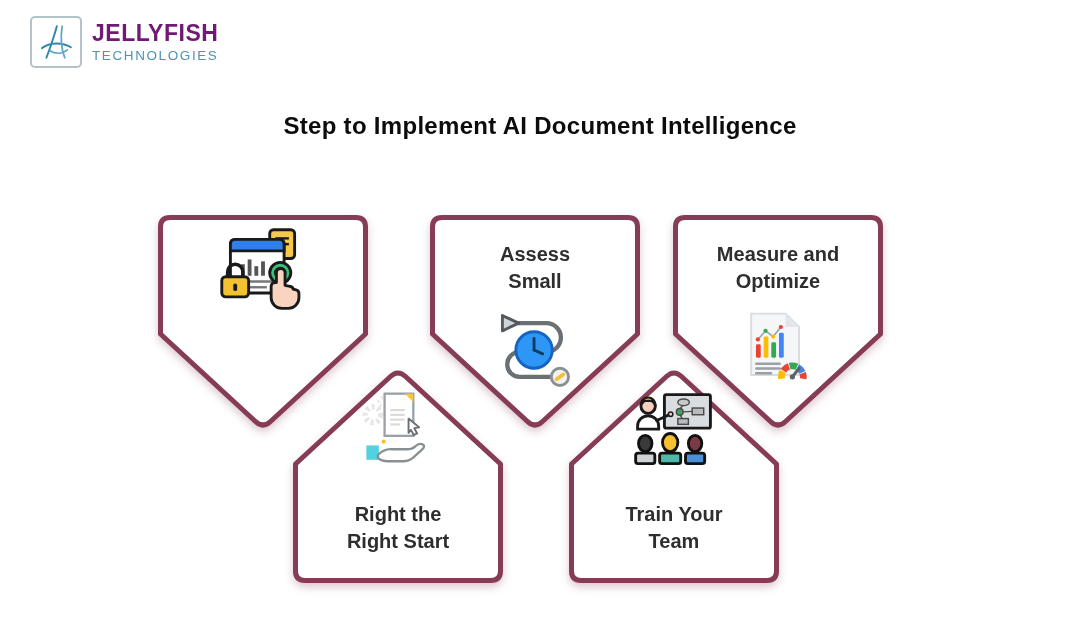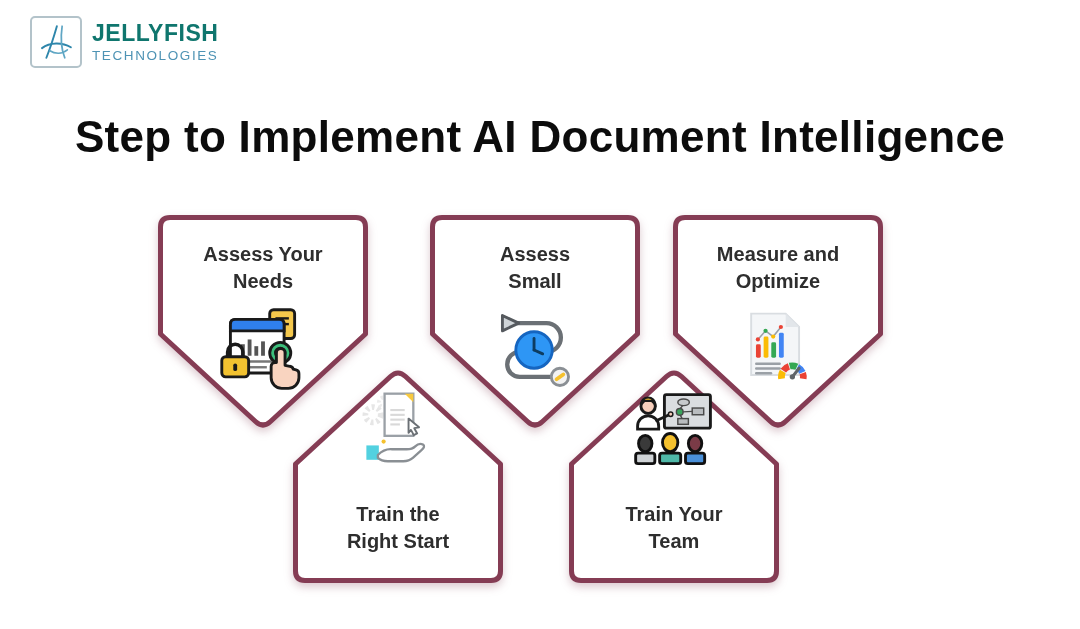--- a/index.html
+++ b/index.html
@@ -31,39 +31,39 @@
     border-radius: 5px;
     background: #ffffff;
     display: flex;
     align-items: center;
     justify-content: center;
   }
   .logo-name {
     font-size: 23px;
     font-weight: 700;
     letter-spacing: 0.5px;
-    color: #0f766e;
+    color: #701a75;
     line-height: 1.05;
   }
   .logo-sub {
     font-size: 13.5px;
     font-weight: 400;
     letter-spacing: 1.6px;
     color: #4e93b4;
     margin-top: 2px;
   }
 
   
   .title {
     position: absolute;
     top: 112px;
     left: 0;
     width: 100%;
     text-align: center;
-    font-size: 44px;
+    font-size: 24px;
     font-weight: 700;
     letter-spacing: 0.3px;
     color: #0c0c0c;
   }
 
   
   .card {
     position: absolute;
     width: 210px;
     height: 216px;
@@ -129,24 +129,20 @@
     </div>
   </div>
 
   <h1 class="title">Step to Implement AI Document Intelligence</h1>
 
   <div class="card down p1">
     <svg class="shape" viewBox="0 0 210 216">
       <path d="M12 2.5 H198 Q207.5 2.5 207.5 12 V119 L112.5 206.5 Q105 213.5 97.5 206.5 L2.5 119 V12 Q2.5 2.5 12 2.5 Z"></path>
     </svg>
     <div class="card-content">
-      <div class="card-label">
-        <span>Assess Your</span>
-        <span>Needs</span>
-      </div>
       <div class="card-icon">
         <svg width="92" height="86" viewBox="0 0 96 88">
 
           <rect x="55" y="2" width="26" height="30" rx="4" fill="#f5c84c" stroke="#1a1a1a" stroke-width="3"></rect>
           <line x1="61" y1="11" x2="75" y2="11" stroke="#1a1a1a" stroke-width="2.5"></line>
           <line x1="61" y1="17" x2="75" y2="17" stroke="#1a1a1a" stroke-width="2.5"></line>
           <line x1="61" y1="23" x2="70" y2="23" stroke="#1a1a1a" stroke-width="2.5"></line>
 
           <rect x="14" y="12" width="56" height="56" rx="5" fill="#ffffff" stroke="#1a1a1a" stroke-width="3"></rect>
           <path d="M14 17 q0 -5 5 -5 h46 q5 0 5 5 v7 H14 Z" fill="#2f80ed" stroke="#1a1a1a" stroke-width="3"></path>
@@ -259,21 +255,21 @@
 
           <path d="M59 30 l11 9 -5 1 3 5.5 -3.5 1.8 -3 -5.5 -2.5 3 Z" fill="#ffffff" stroke="#6b7075" stroke-width="2" stroke-linejoin="round"></path>
 
           <rect x="15" y="58" width="13" height="15" fill="#52d1e0"></rect>
           <circle cx="33" cy="54" r="2.2" fill="#f5c12e"></circle>
 
           <path d="M27 68 q7 -7 15 -6 h15 q6 0 9 -3 q4 -4 8 -2 q3 2 -1.5 6 l-9 8 q-4 3.5 -10 3.5 h-16 q-7 0 -10.5 -3.5 Z" fill="#ffffff" stroke="#8a8f94" stroke-width="2.4" stroke-linejoin="round"></path>
         </svg>
       </div>
       <div class="card-label">
-        <span>Train the</span>
+        <span>Right the</span>
         <span>Right Start</span>
       </div>
     </div>
   </div>
 
   <div class="card up p5">
     <svg class="shape" viewBox="0 0 210 216">
       <path d="M97.5 9.5 Q105 2.5 112.5 9.5 L207.5 97 V204 Q207.5 213.5 198 213.5 H12 Q2.5 213.5 2.5 204 V97 Z"></path>
     </svg>
     <div class="card-content">

